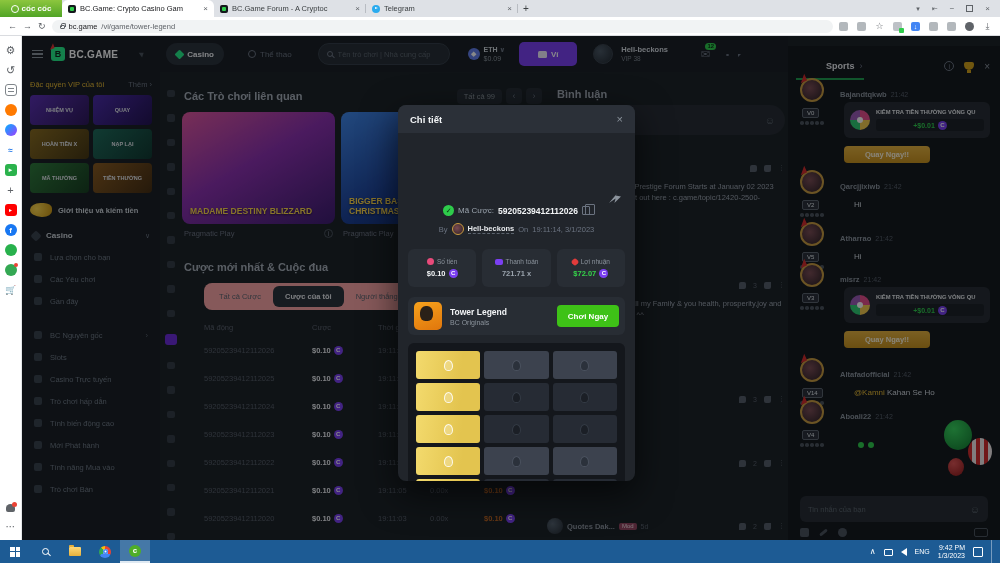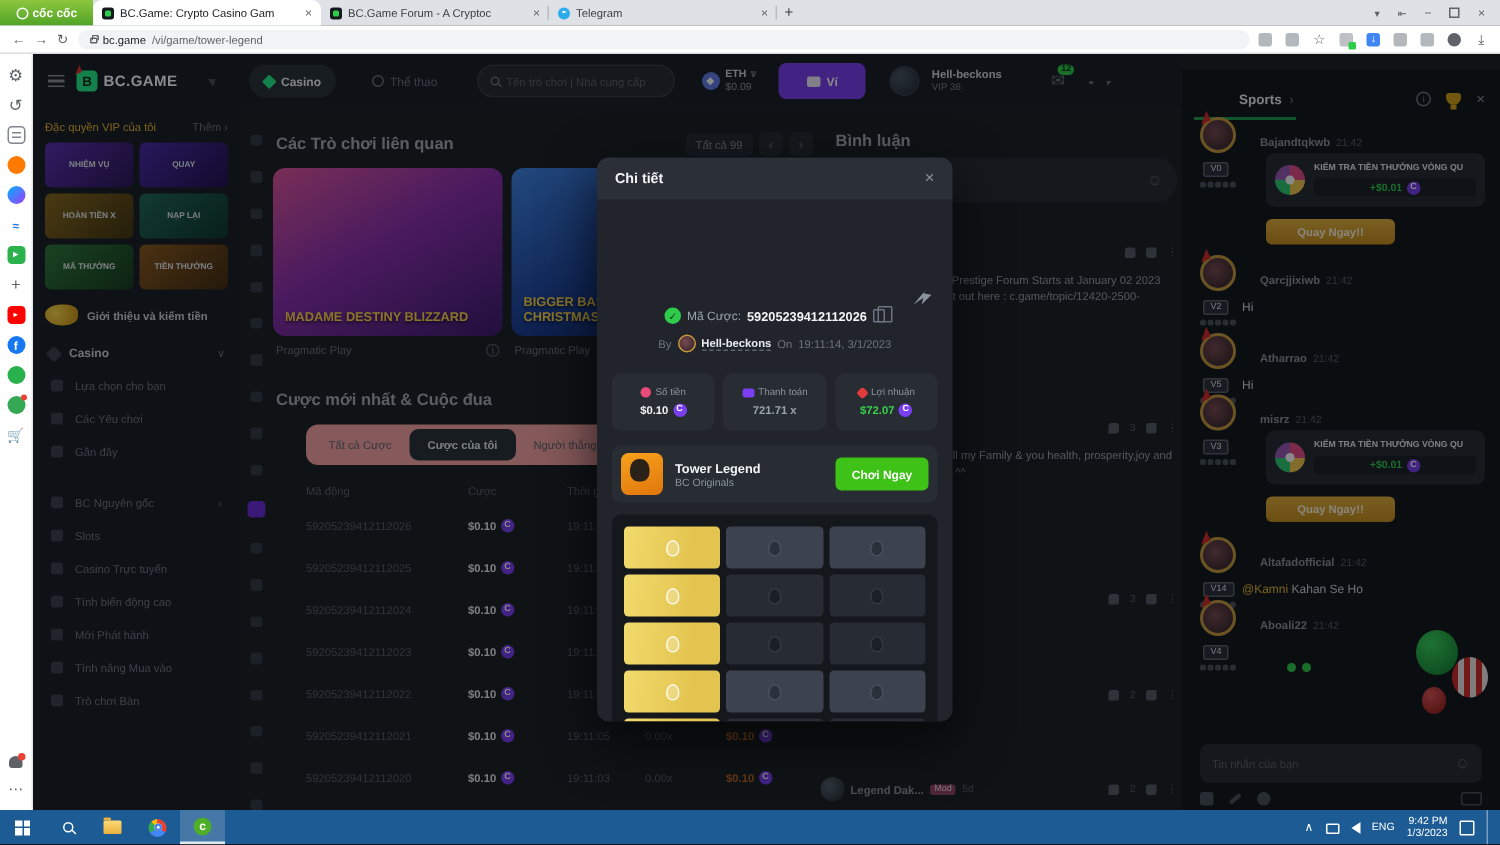--- a/index.html
+++ b/index.html
@@ -196,21 +196,21 @@
   .trophy::after{content:"";position:absolute;left:3px;bottom:-3px;width:4px;height:3px;background:#d4a017;}
   .chat-x{color:#8b939c;font-size:10px;}
   .msg{position:absolute;left:0;right:0;}
   .msg-av{position:absolute;left:12px;top:0;width:24px;height:24px;border-radius:50%;border:2px solid #c99b3f;background:radial-gradient(circle at 40% 40%,#7a4b52,#2a1e22);}
   .msg-av::before{content:"";position:absolute;top:-5px;left:-3px;border-left:7px solid transparent;border-bottom:7px solid #d42b2b;transform:rotate(-25deg);}
   .msg-name{position:absolute;left:52px;top:12px;color:#8b939c;font-size:7.5px;font-weight:bold;white-space:nowrap;}
   .msg-name i{font-style:normal;color:#565e68;font-weight:normal;font-size:7px;margin-left:4px;}
   .vbadge{position:absolute;left:14px;top:30px;background:#2a2f37;border:1px solid #5b636d;color:#dfe3e8;font-size:6px;padding:0 4px;border-radius:2px;line-height:8px;}
   .vstars{position:absolute;left:12px;top:43px;display:flex;gap:1.5px;}
   .vstars b{width:3.5px;height:3.5px;background:#4a525c;border-radius:50%;}
-  .msg-text{position:absolute;left:40px;top:30px;color:#cfd5db;font-size:8px;}
+  .msg-text{position:absolute;left:66px;top:30px;color:#cfd5db;font-size:8px;}
   .msg-text .mention{color:#e8b931;}
   .dots2{position:absolute;left:70px;top:42px;display:flex;gap:4px;}
   .dots2 b{width:6px;height:6px;background:#2ecc4b;border-radius:50%;}
   .spincard{position:absolute;left:56px;top:24px;width:146px;height:36px;background:#262b31;border-radius:6px;display:flex;align-items:center;gap:6px;padding:0 6px;}
   .wheel{width:20px;height:20px;border-radius:50%;background:conic-gradient(#e74c8b 0 25%,#f2c94c 0 50%,#2ecc71 0 75%,#9b59b6 0);position:relative;flex:0 0 auto;}
   .wheel::after{content:"";position:absolute;inset:7px;background:#fff;border-radius:50%;}
   .spin-right{flex:1;}
   .spin-title{color:#e8eaed;font-size:5.8px;font-weight:bold;line-height:7px;}
   .spin-pill{margin-top:3px;background:#1b1f24;border-radius:3px;padding:1.5px 4px;display:flex;align-items:center;justify-content:center;gap:3px;}
   .spin-val{color:#2ecc4b;font-size:7px;font-weight:bold;}
@@ -470,20 +470,24 @@
           <div class="mitem">
             <div class="mic"></div>
             <div>Slots</div>
           </div>
           <div class="mitem">
             <div class="mic"></div>
             <div>Casino Trực tuyến</div>
           </div>
           <div class="mitem">
             <div class="mic"></div>
+            <div>Trò chơi hấp dẫn</div>
+          </div>
+          <div class="mitem">
+            <div class="mic"></div>
             <div>Tính biến động cao</div>
           </div>
           <div class="mitem">
             <div class="mic"></div>
             <div>Mới Phát hành</div>
           </div>
           <div class="mitem">
             <div class="mic"></div>
             <div>Tính năng Mua vào</div>
           </div>
@@ -668,21 +672,21 @@
                 <div class="thumb"></div>
                 <div>2</div>
                 <div class="thumb down"></div>
                 <div>⋮</div>
               </div>
             </div>
           </div>
           <div class="cmt" style="top: 446px;">
             <div class="cmt-head">
               <div class="cmt-av"></div>
-              <div class="cmt-name">Legend Dak...</div>
+              <div class="cmt-name">Quotes Dak...</div>
               <div class="modbadge">Mod</div>
               <div class="cmt-time">5d</div>
               <div class="cmt-acts">
                 <div class="thumb"></div>
                 <div>2</div>
                 <div class="thumb down"></div>
                 <div>⋮</div>
               </div>
             </div>
             <div class="cmt-text">Quotes of the day</div>

